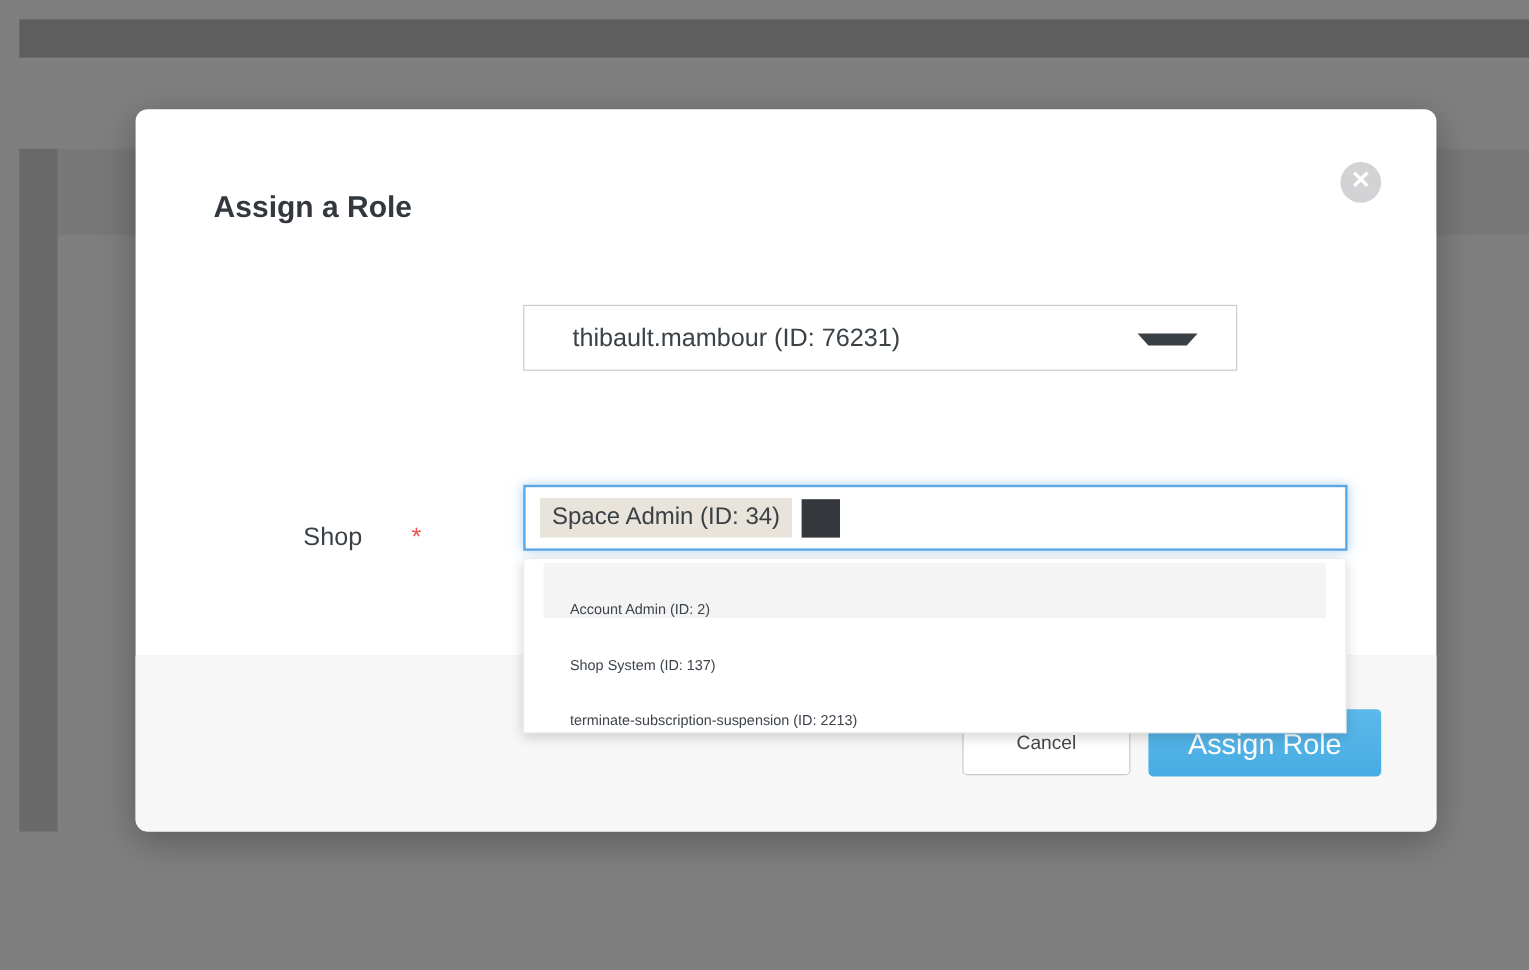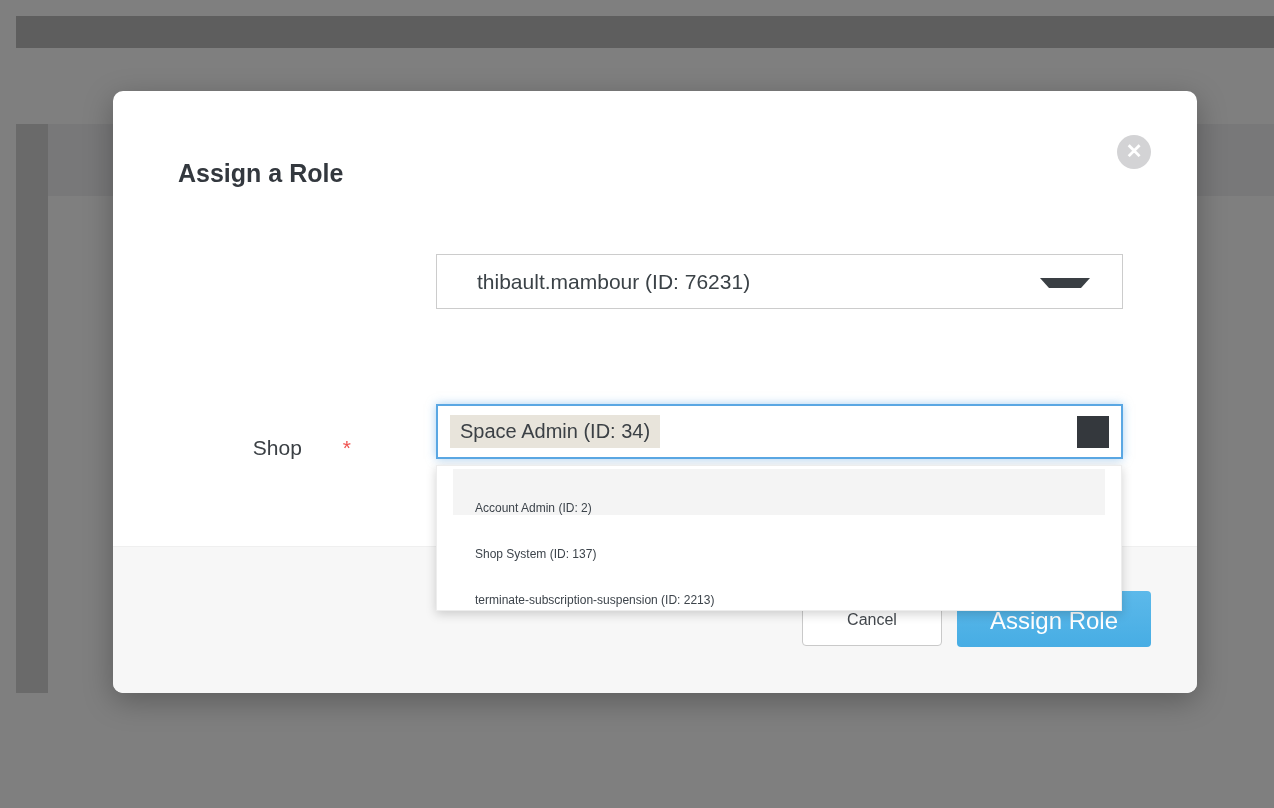--- a/index.html
+++ b/index.html
@@ -23,29 +23,29 @@
   .modal-title{position:absolute;left:49px;top:50px;font-size:25px;font-weight:bold;color:var(--title);line-height:32px;}
   .close-btn{position:absolute;left:1004px;top:44px;width:34px;height:34px;border-radius:50%;
              background:var(--close_bg);border:none;cursor:pointer;display:flex;align-items:center;justify-content:center;}
   .close-btn .x{color:var(--close_x);font-size:20px;font-weight:bold;line-height:1;transform:translateY(-1px);}
 
   .field-label{position:absolute;left:0;width:270px;text-align:right;font-size:21px;color:var(--label);line-height:55px;}
   .label-context{top:163px;height:55px;}
   .label-roles{top:313px;height:55px;}
   .req{color:var(--required);margin-left:9px;font-size:21px;}
 
-  .select-box{position:absolute;left:323px;top:163px;width:687px;height:55px;background:#fff;
+  .select-box{position:absolute;left:323px;top:163px;width:595px;height:55px;background:#fff;
               border:1px solid var(--field_border);display:flex;align-items:center;padding:0 60px 0 24px;
               font-size:21px;color:var(--field_text);cursor:pointer;text-align:right;}
   .caret{position:absolute;right:32px;top:23px;width:0;height:0;
          border-left:9px solid transparent;border-right:9px solid transparent;border-top:10px solid #3a3f44;}
 
   .roles-input{position:absolute;left:323px;top:313px;width:687px;height:55px;background:#fff;
                border:2px solid var(--focus_border);box-shadow:0 0 9px var(--focus_glow);
-               display:flex;align-items:center;padding:0 12px;cursor:text;justify-content:space-between;}
+               display:flex;align-items:center;padding:0 12px;cursor:text;}
   .token{background:var(--token_bg);color:var(--label);font-size:20px;padding:5px 10px;line-height:23px;cursor:pointer;}
   .text-cursor{width:2px;height:28px;background:#34383d;margin-left:8px;}
 
   .dropdown-panel{position:absolute;left:323px;top:374px;width:686px;height:146px;background:#fff;z-index:30;
                   box-shadow:0 3px 10px rgba(0,0,0,0.18);border:1px solid #ededed;padding-top:3px;}
   .dropdown-option{height:46px;line-height:46px;padding-left:22px;font-size:12px;color:var(--option_text);cursor:pointer;}
   .dropdown-option.highlighted{background:var(--option_highlight);}
 
   .modal-footer{position:absolute;left:0;top:455px;width:1084px;height:147px;background:var(--footer_bg);
                 border-top:1px solid #efefef;border-radius:0 0 10px 10px;}

